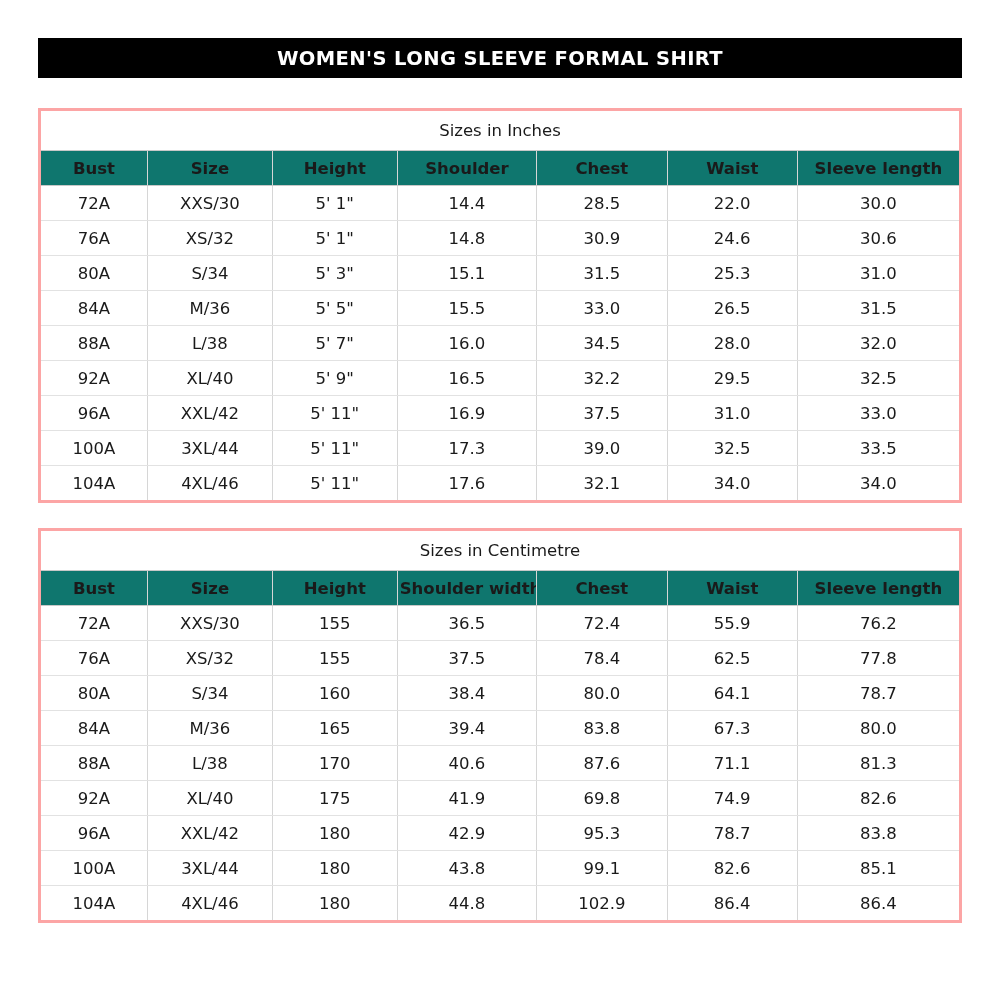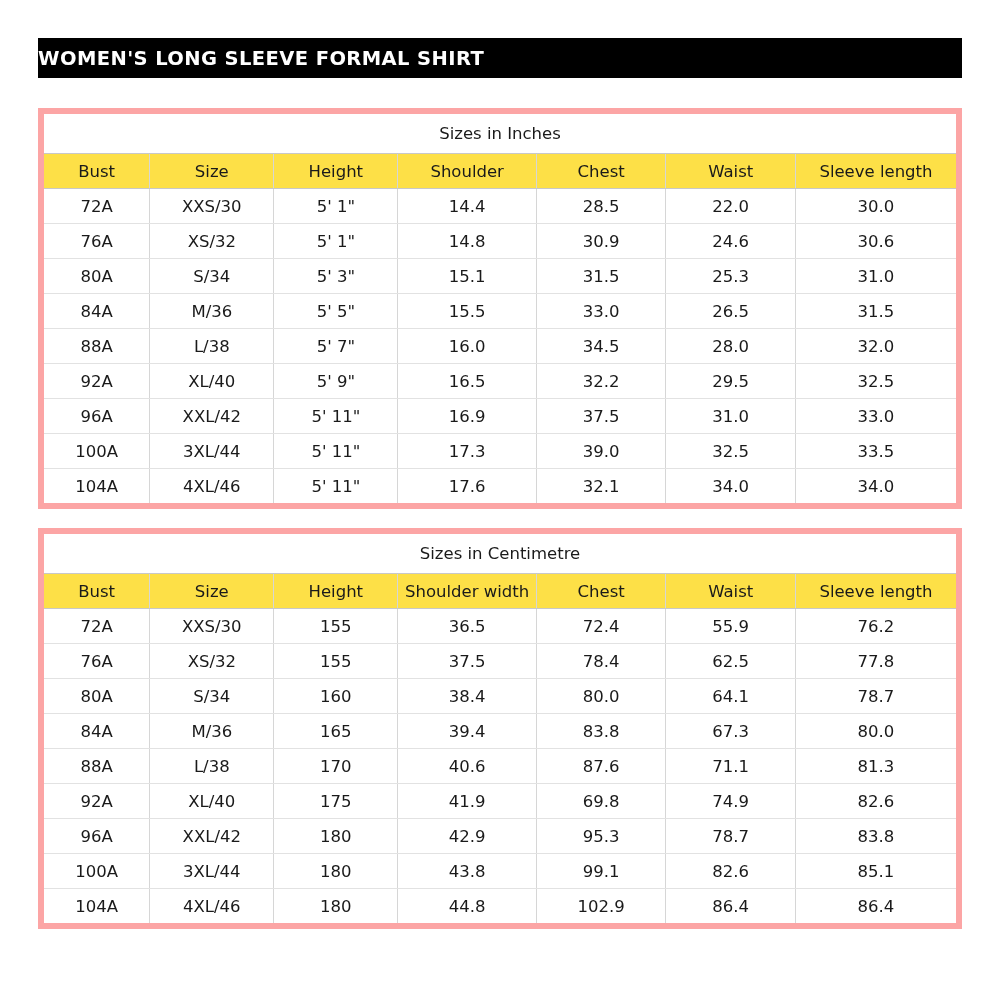--- a/index.html
+++ b/index.html
@@ -25,32 +25,33 @@
   .title-bar {
     position: absolute;
     left: 38px;
     top: 38px;
     width: 924px;
     height: 40px;
     background: #000000;
     color: #ffffff;
     display: flex;
     align-items: center;
+    justify-content: center;
   }
   .title-bar .title-text {
     font-size: 19.5px;
     font-weight: bold;
     letter-spacing: 0.4px;
     font-family: "DejaVu Sans", sans-serif;
   }
   .table-block {
     position: absolute;
     left: 38px;
     width: 924px;
-    border: 6px solid #fca5a5;
+    border: 3px solid #fca5a5;
     box-sizing: border-box;
     background: #ffffff;
   }
   #table-inches { top: 108px; }
   #table-cm { top: 528px; }
 
   table.size-table {
     border-collapse: collapse;
     width: 100%;
     table-layout: fixed;
@@ -71,23 +72,23 @@
     color: #1a1a1a;
     border-right: 1px solid #d6d6d6;
     border-bottom: 1px solid #e2e2e2;
     height: 34px;
     padding: 0 2px;
     font-weight: normal;
     overflow: hidden;
     white-space: nowrap;
   }
   table.size-table th {
-    background: #fde047;
+    background: #0f766e;
     border-bottom: 1px solid #c8c8c8;
-    font-weight: normal;
+    font-weight: bold;
   }
   table.size-table tr > *:last-child {
     border-right: none;
   }
   table.size-table tr:last-child td {
     border-bottom: none;
     margin-top: 18px;
   }
   
   col.c0 { width: 11.6%; }

